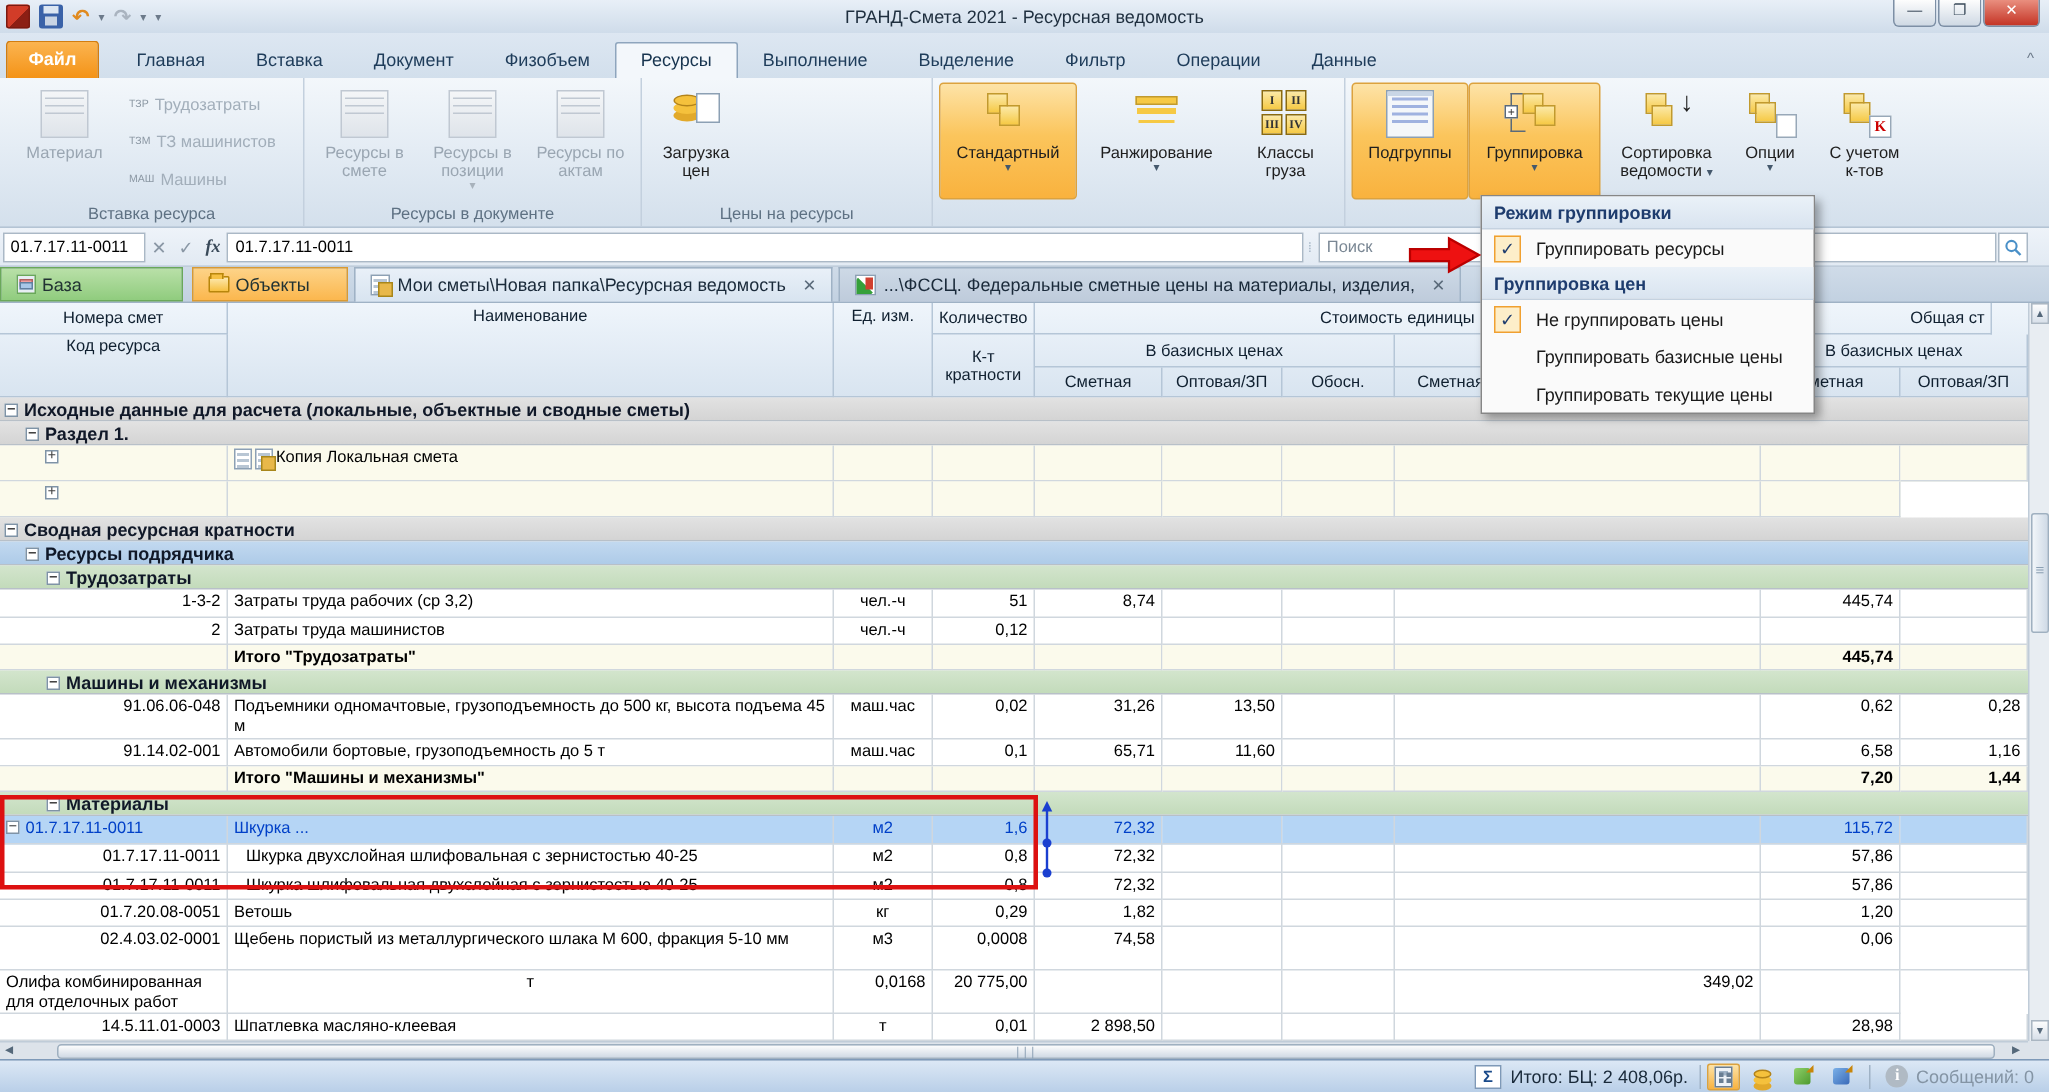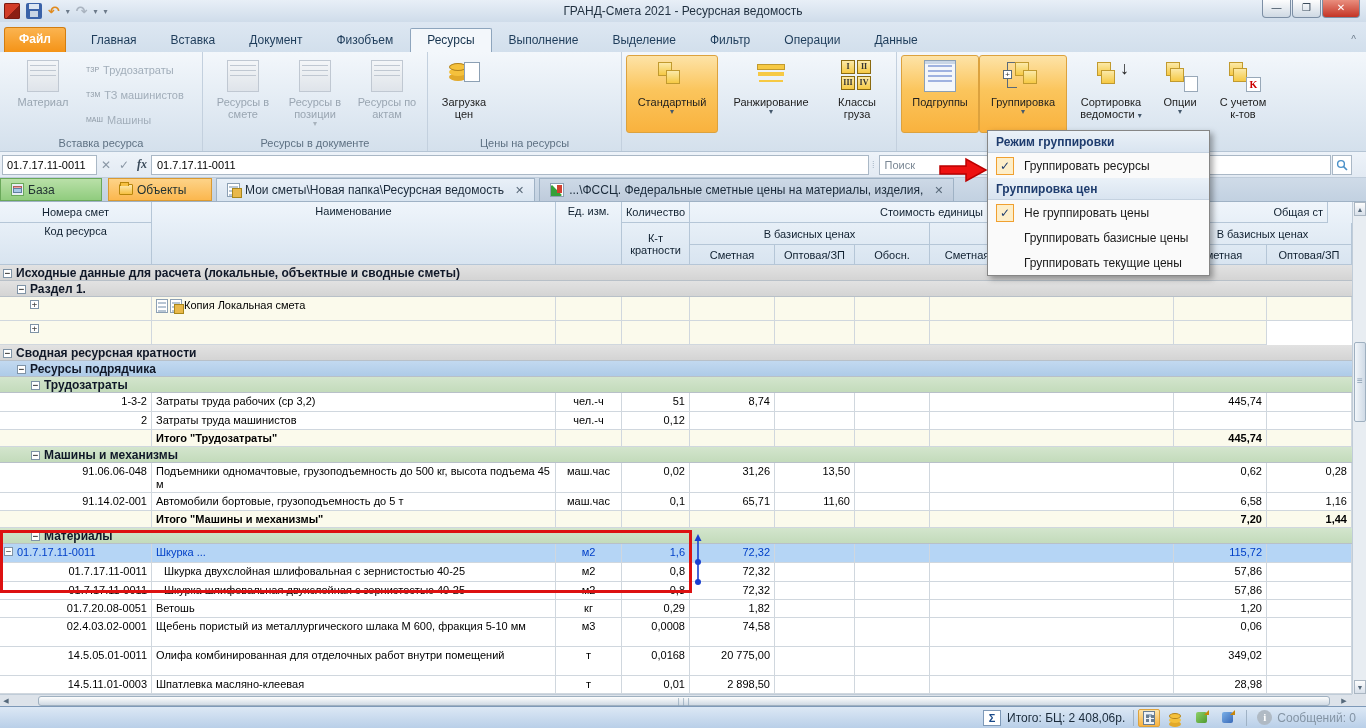--- a/index.html
+++ b/index.html
@@ -91,21 +91,21 @@
   .fx { font-style:italic; font-family:"Liberation Serif",serif; font-weight:bold; color:#3a4a5a; }
   .finput { width:718px; height:20px; background:#fff; border:1px solid #aab8c6; font-size:11px; padding:3px 5px; }
   .splitdots { color:#9fb0c0; font-size:9px; letter-spacing:1px; margin:0 3px; }
   .search { width:452px; height:20px; background:#fff; border:1px solid #aab8c6; color:#7a8794; font-size:11px; padding:3px 5px; }
   .mag { width:20px; height:20px; border:1px solid #aab8c6; background:#fff; margin-left:1px; display:flex; align-items:center; justify-content:center; }
 
   
   .dtabs { position:absolute; left:0; top:178px; width:1366px; height:24px; background:linear-gradient(#cfdbe8,#c2d1e1);
     border-bottom:1px solid #9fb2c5; display:flex; align-items:stretch; }
   .navbtn { display:flex; align-items:center; gap:4px; font-size:12px; color:#233; padding:0 10px; border:1px solid; }
-  .base { background:linear-gradient(#b9e0a8,#90cc7e); border-color:#6aa85a; width:102px; }
+  .base { background:linear-gradient(#b9e0a8,#90cc7e); border-color:#6aa85a; width:122px; }
   .objects { background:linear-gradient(#fdd388,#fbb74e); border-color:#d99a33; width:104px; margin-left:6px; }
   .dtab { display:flex; align-items:center; gap:5px; font-size:12px; color:#1a2a3a; padding:0 10px; border:1px solid #9fb2c5;
     border-bottom:none; margin-left:4px; }
   .dtab.active { background:linear-gradient(#e9f0f8,#d8e4f0); }
   .dtab.inactive { background:linear-gradient(#cdd9e6,#becbdb); }
   .tclose { color:#5a6a7a; font-weight:bold; font-size:11px; margin-left:6px; }
   .drawer { width:13px; height:13px; background:#e8eef4; border:1px solid #6aa85a; position:relative; }
   .drawer:before { content:""; position:absolute; left:1px; top:2px; right:1px; height:3px; background:#f0a0a0; border:1px solid #b06060; }
   .drawer:after { content:""; position:absolute; left:1px; bottom:2px; right:1px; height:3px; background:#a8c8e8; border:1px solid #6080a0; }
   .folder { width:14px; height:11px; background:linear-gradient(#fde9b0,#f6c042); border:1px solid #b8860b; border-radius:1px; position:relative; }
@@ -619,21 +619,20 @@
           <div class="td ctr">м3</div>
           <div class="td num">0,0008</div>
           <div class="td num">74,58</div>
           <div class="td num"></div>
           <div class="td "></div>
           <div class="td "></div>
           <div class="td num">0,06</div>
           <div class="td num"></div>
         </div>
         <div class="trow" style="height: 29px;">
-          <div class="td num">14.5.05.01-0011</div>
           <div class="td ">
             <span>Олифа комбинированная для отделочных работ внутри помещений</span>
           </div>
           <div class="td ctr">т</div>
           <div class="td num">0,0168</div>
           <div class="td num">20 775,00</div>
           <div class="td num"></div>
           <div class="td "></div>
           <div class="td "></div>
           <div class="td num">349,02</div>

